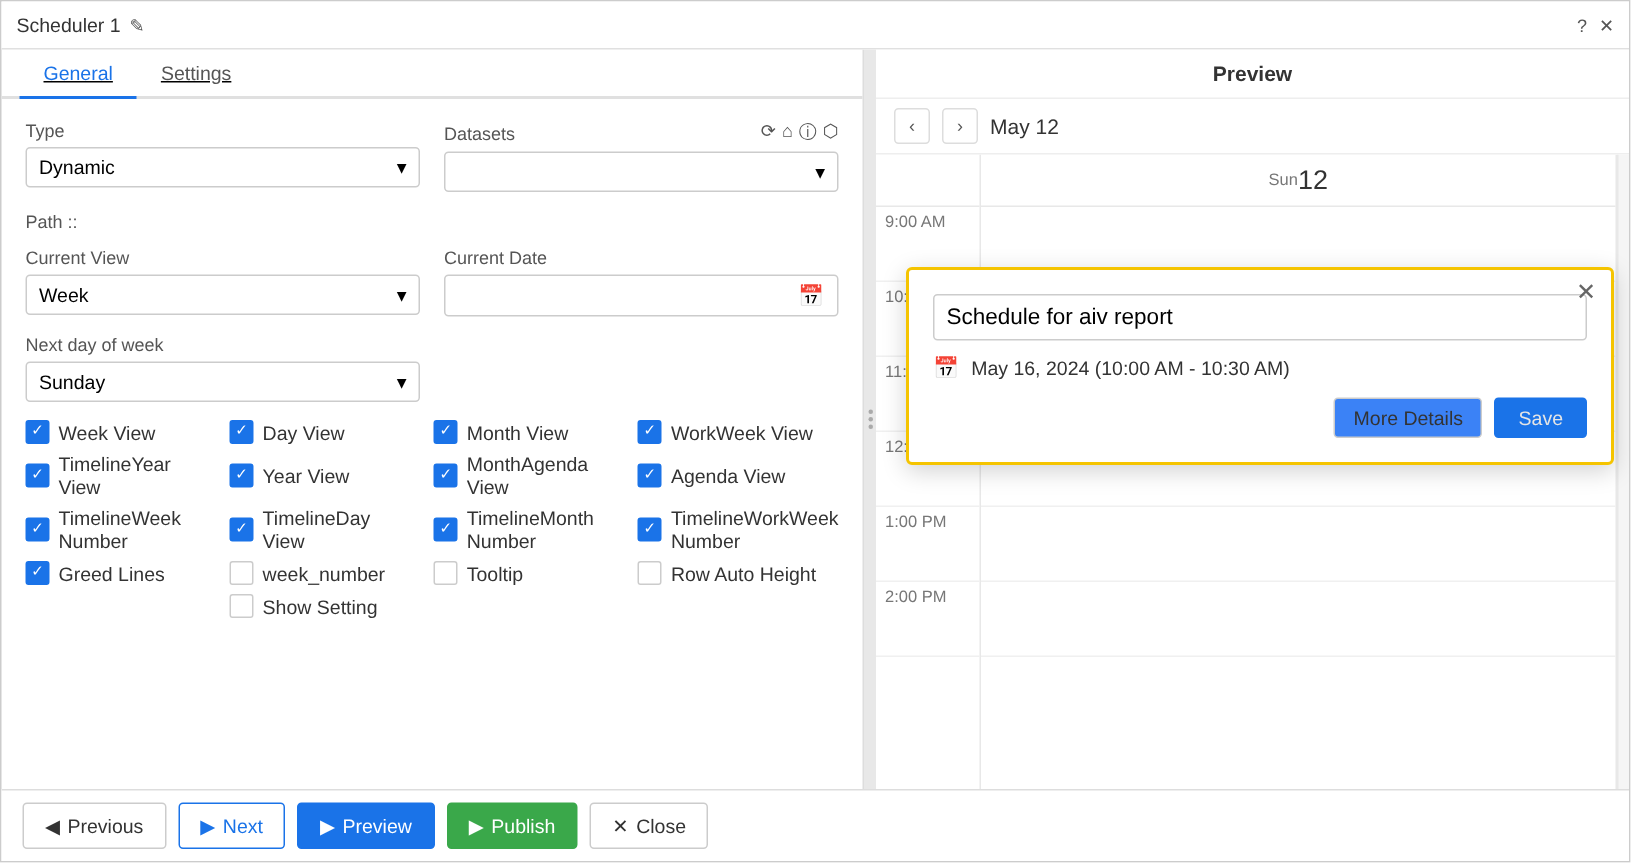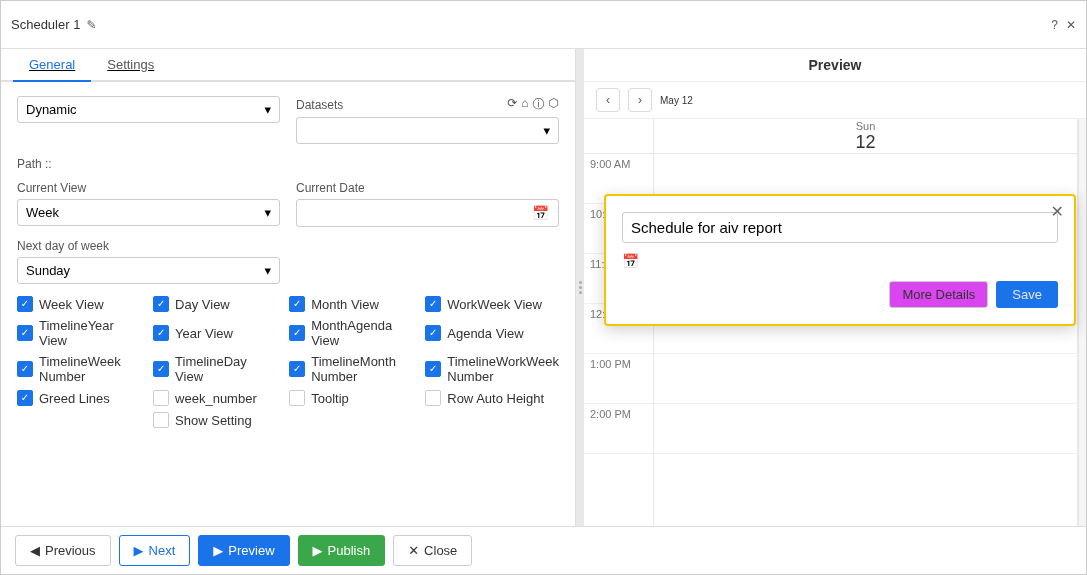--- a/index.html
+++ b/index.html
@@ -14,21 +14,21 @@
       flex-direction: column;
     }
 
     .title-bar {
       display: flex;
       align-items: center;
       justify-content: space-between;
       padding: 6px 10px;
       background: #fff;
       border-bottom: 1px solid #e0e0e0;
-      height: 48px;
+      height: 32px;
     }
     .title-bar-left {
       display: flex;
       align-items: center;
       gap: 6px;
       font-size: 13px;
       color: #333;
     }
     .title-bar-right {
       display: flex;
@@ -216,21 +216,21 @@
       display: flex;
       align-items: center;
       justify-content: center;
       border: 1px solid #ddd;
       border-radius: 3px;
       cursor: pointer;
       font-size: 12px;
       color: #555;
     }
     .nav-date {
-      font-size: 10px;
+      font-size: 14px;
       font-weight: 500;
       color: #333;
     }
 
     .calendar-area {
       flex: 1;
       overflow: hidden;
       position: relative;
     }
 
@@ -267,21 +267,20 @@
     }
 
     .day-col {
       flex: 1;
       border-right: 1px solid #e8e8e8;
     }
 
     .day-header {
       height: 35px;
       display: flex;
-      flex-direction: column;
       align-items: center;
       justify-content: center;
       border-bottom: 1px solid #e8e8e8;
       font-size: 12px;
       color: #555;
     }
     .day-header .day-num {
       font-size: 18px;
       color: #333;
       font-weight: 400;
@@ -345,21 +344,21 @@
     .popup-actions {
       display: flex;
       justify-content: flex-end;
       gap: 8px;
     }
 
     .btn-more-details {
       border: 1px solid #ccc;
       border-radius: 3px;
       padding: 5px 12px;
-      background: #d946ef;
+      background: #3b82f6;
       font-size: 13px;
       cursor: pointer;
       color: #333;
     }
 
     .btn-save {
       border: none;
       border-radius: 3px;
       padding: 5px 16px;
       background: #1a73e8;
@@ -483,20 +482,21 @@
 
       <div class="tabs">
         <div class="tab active">General</div>
         <div class="tab">Settings</div>
       </div>
 
       <div class="form-area">
 
         <div class="form-row">
           <div class="form-group">
+            <span class="form-label">Type</span>
             <div class="form-select">
               <span>Dynamic</span>
               <span>▾</span>
             </div>
           </div>
           <div class="form-group">
             <div style="display:flex;align-items:center;justify-content:space-between;">
               <span class="form-label">Datasets</span>
               <div style="display:flex;gap:4px;font-size:12px;color:#555;">
                 <span>⟳</span>
@@ -665,20 +665,21 @@
           </div>
 
           <div class="scrollbar-stub"></div>
         </div>
 
         <div class="event-popup">
           <span class="popup-close">✕</span>
           <input class="popup-title-input" value="Schedule for aiv report" style="">
           <div class="popup-date-row">
             <span class="calendar-icon-small">📅</span>
+            <span>May 16, 2024 (10:00 AM - 10:30 AM)</span>
           </div>
           <div class="popup-actions">
             <button class="btn-more-details">More Details</button>
             <button class="btn-save">Save</button>
           </div>
         </div>
       </div>
     </div>
   </div>
 

